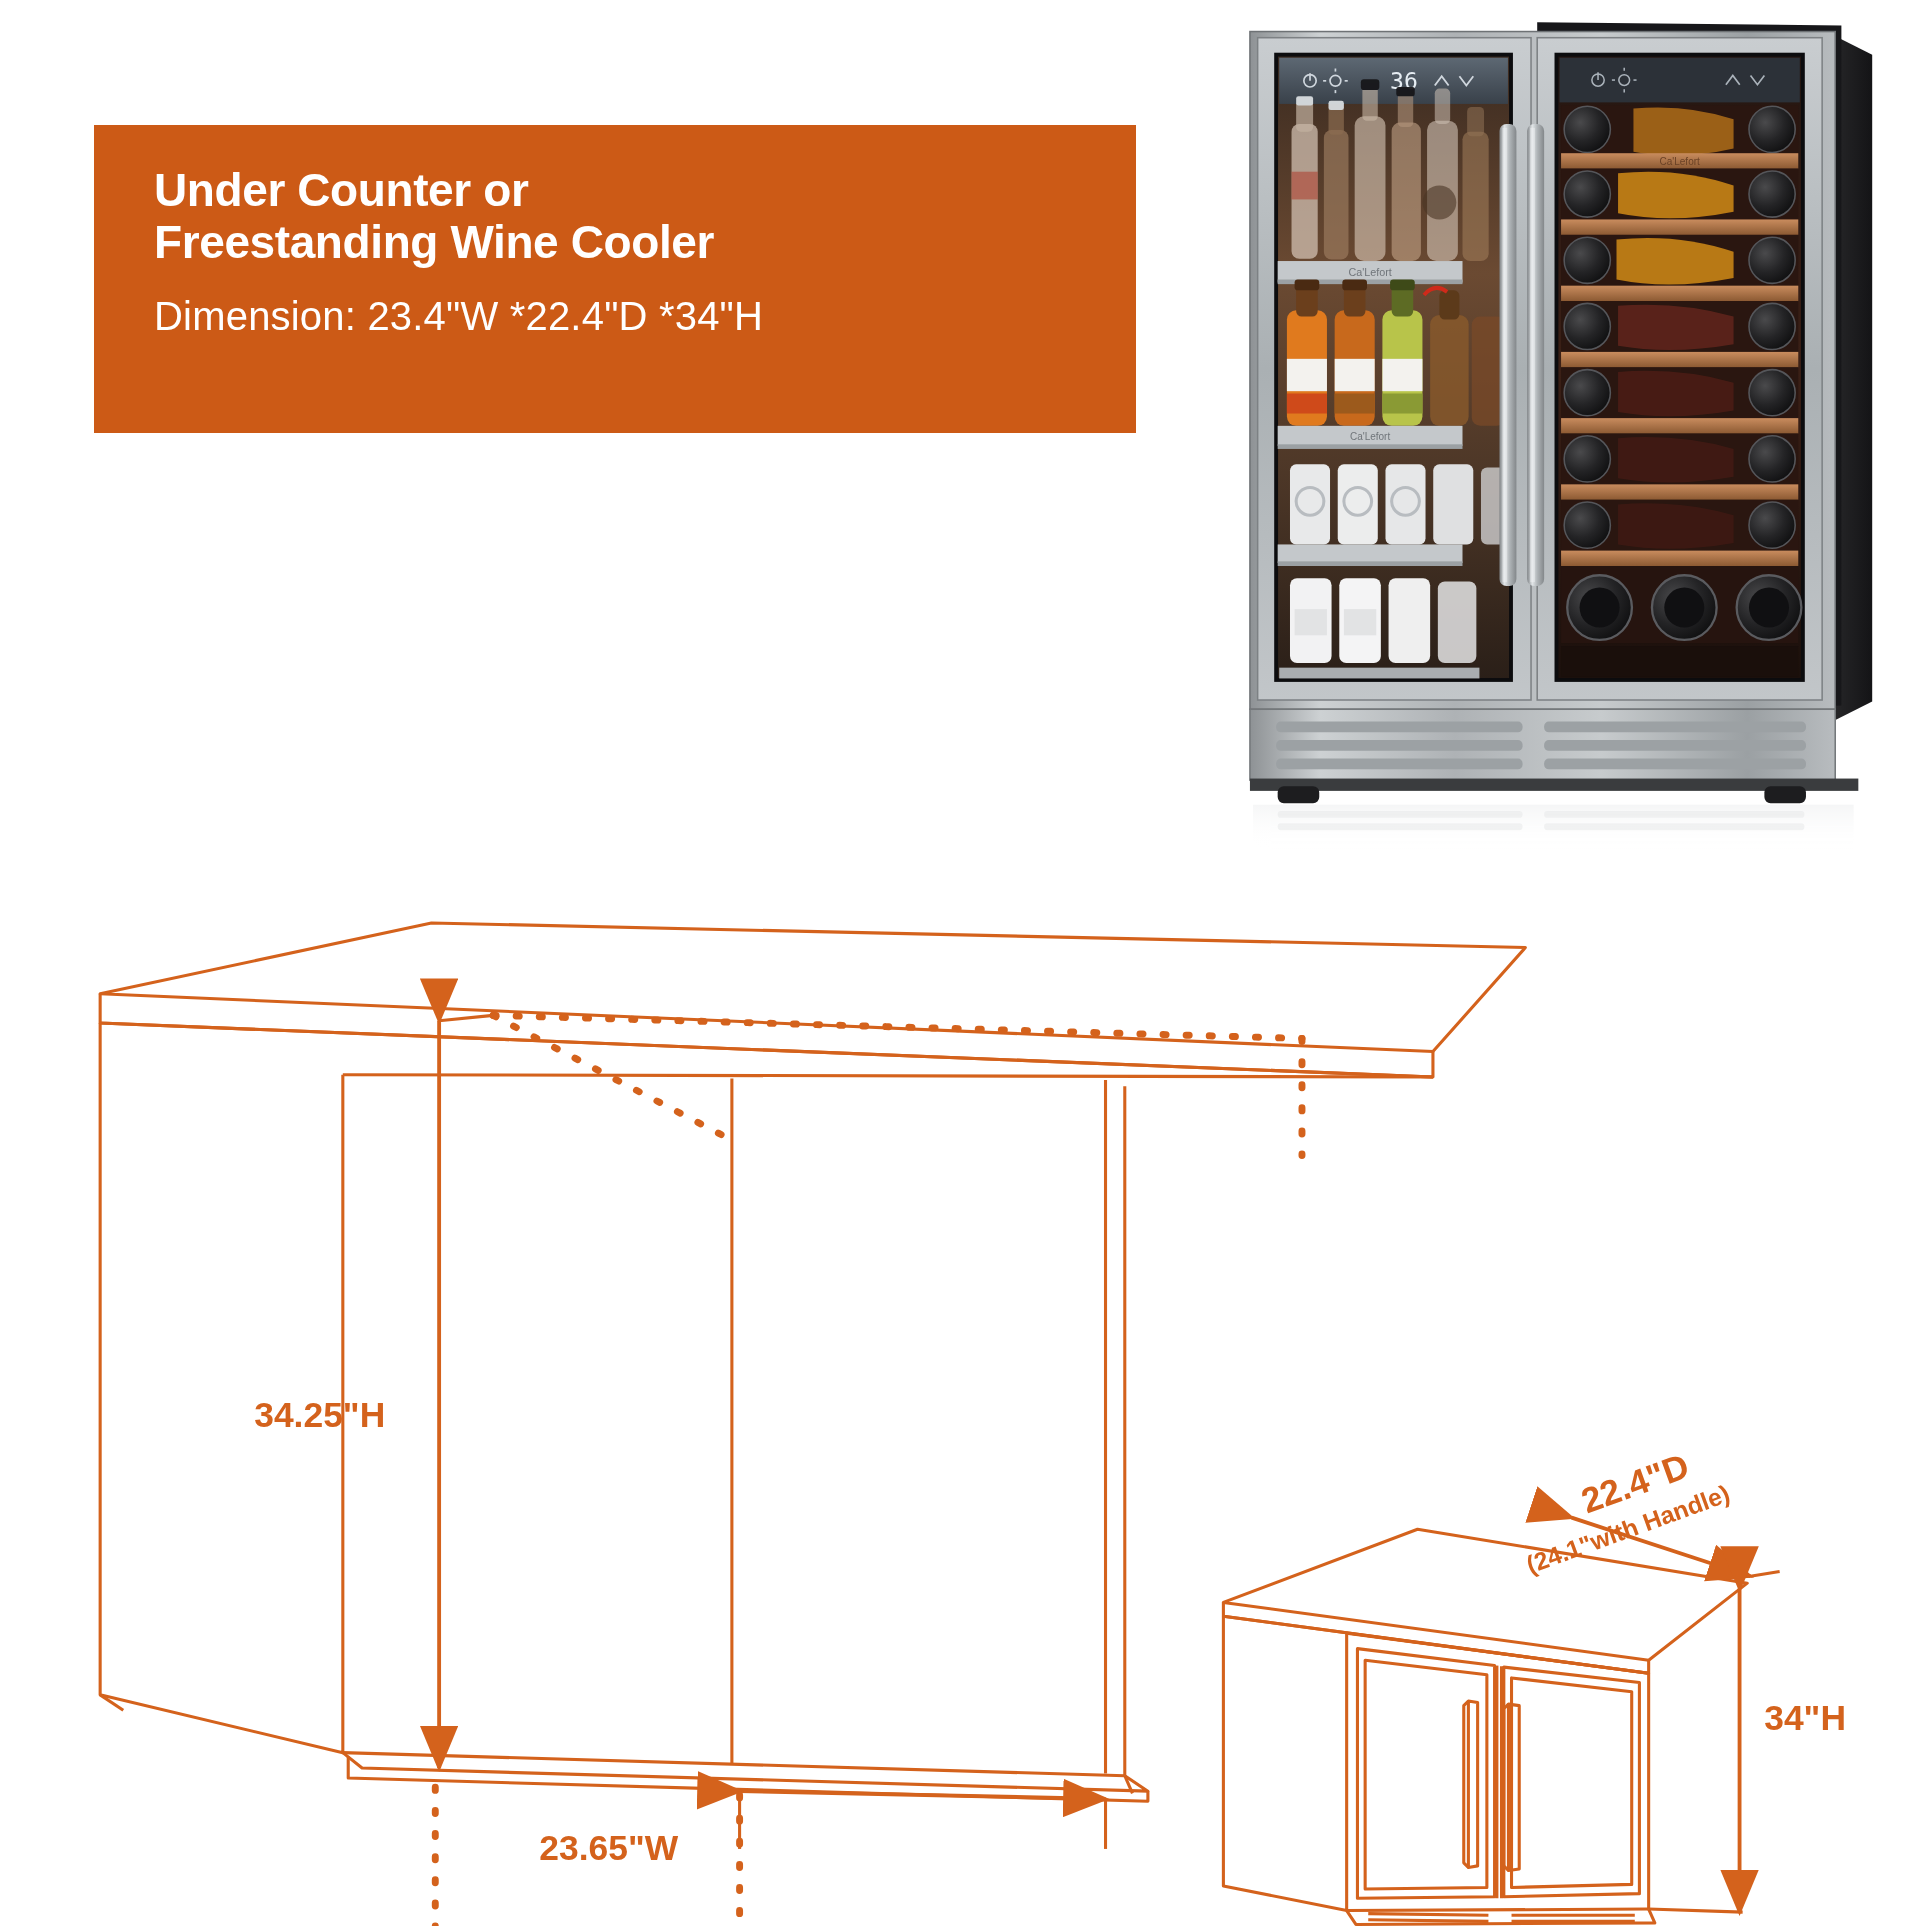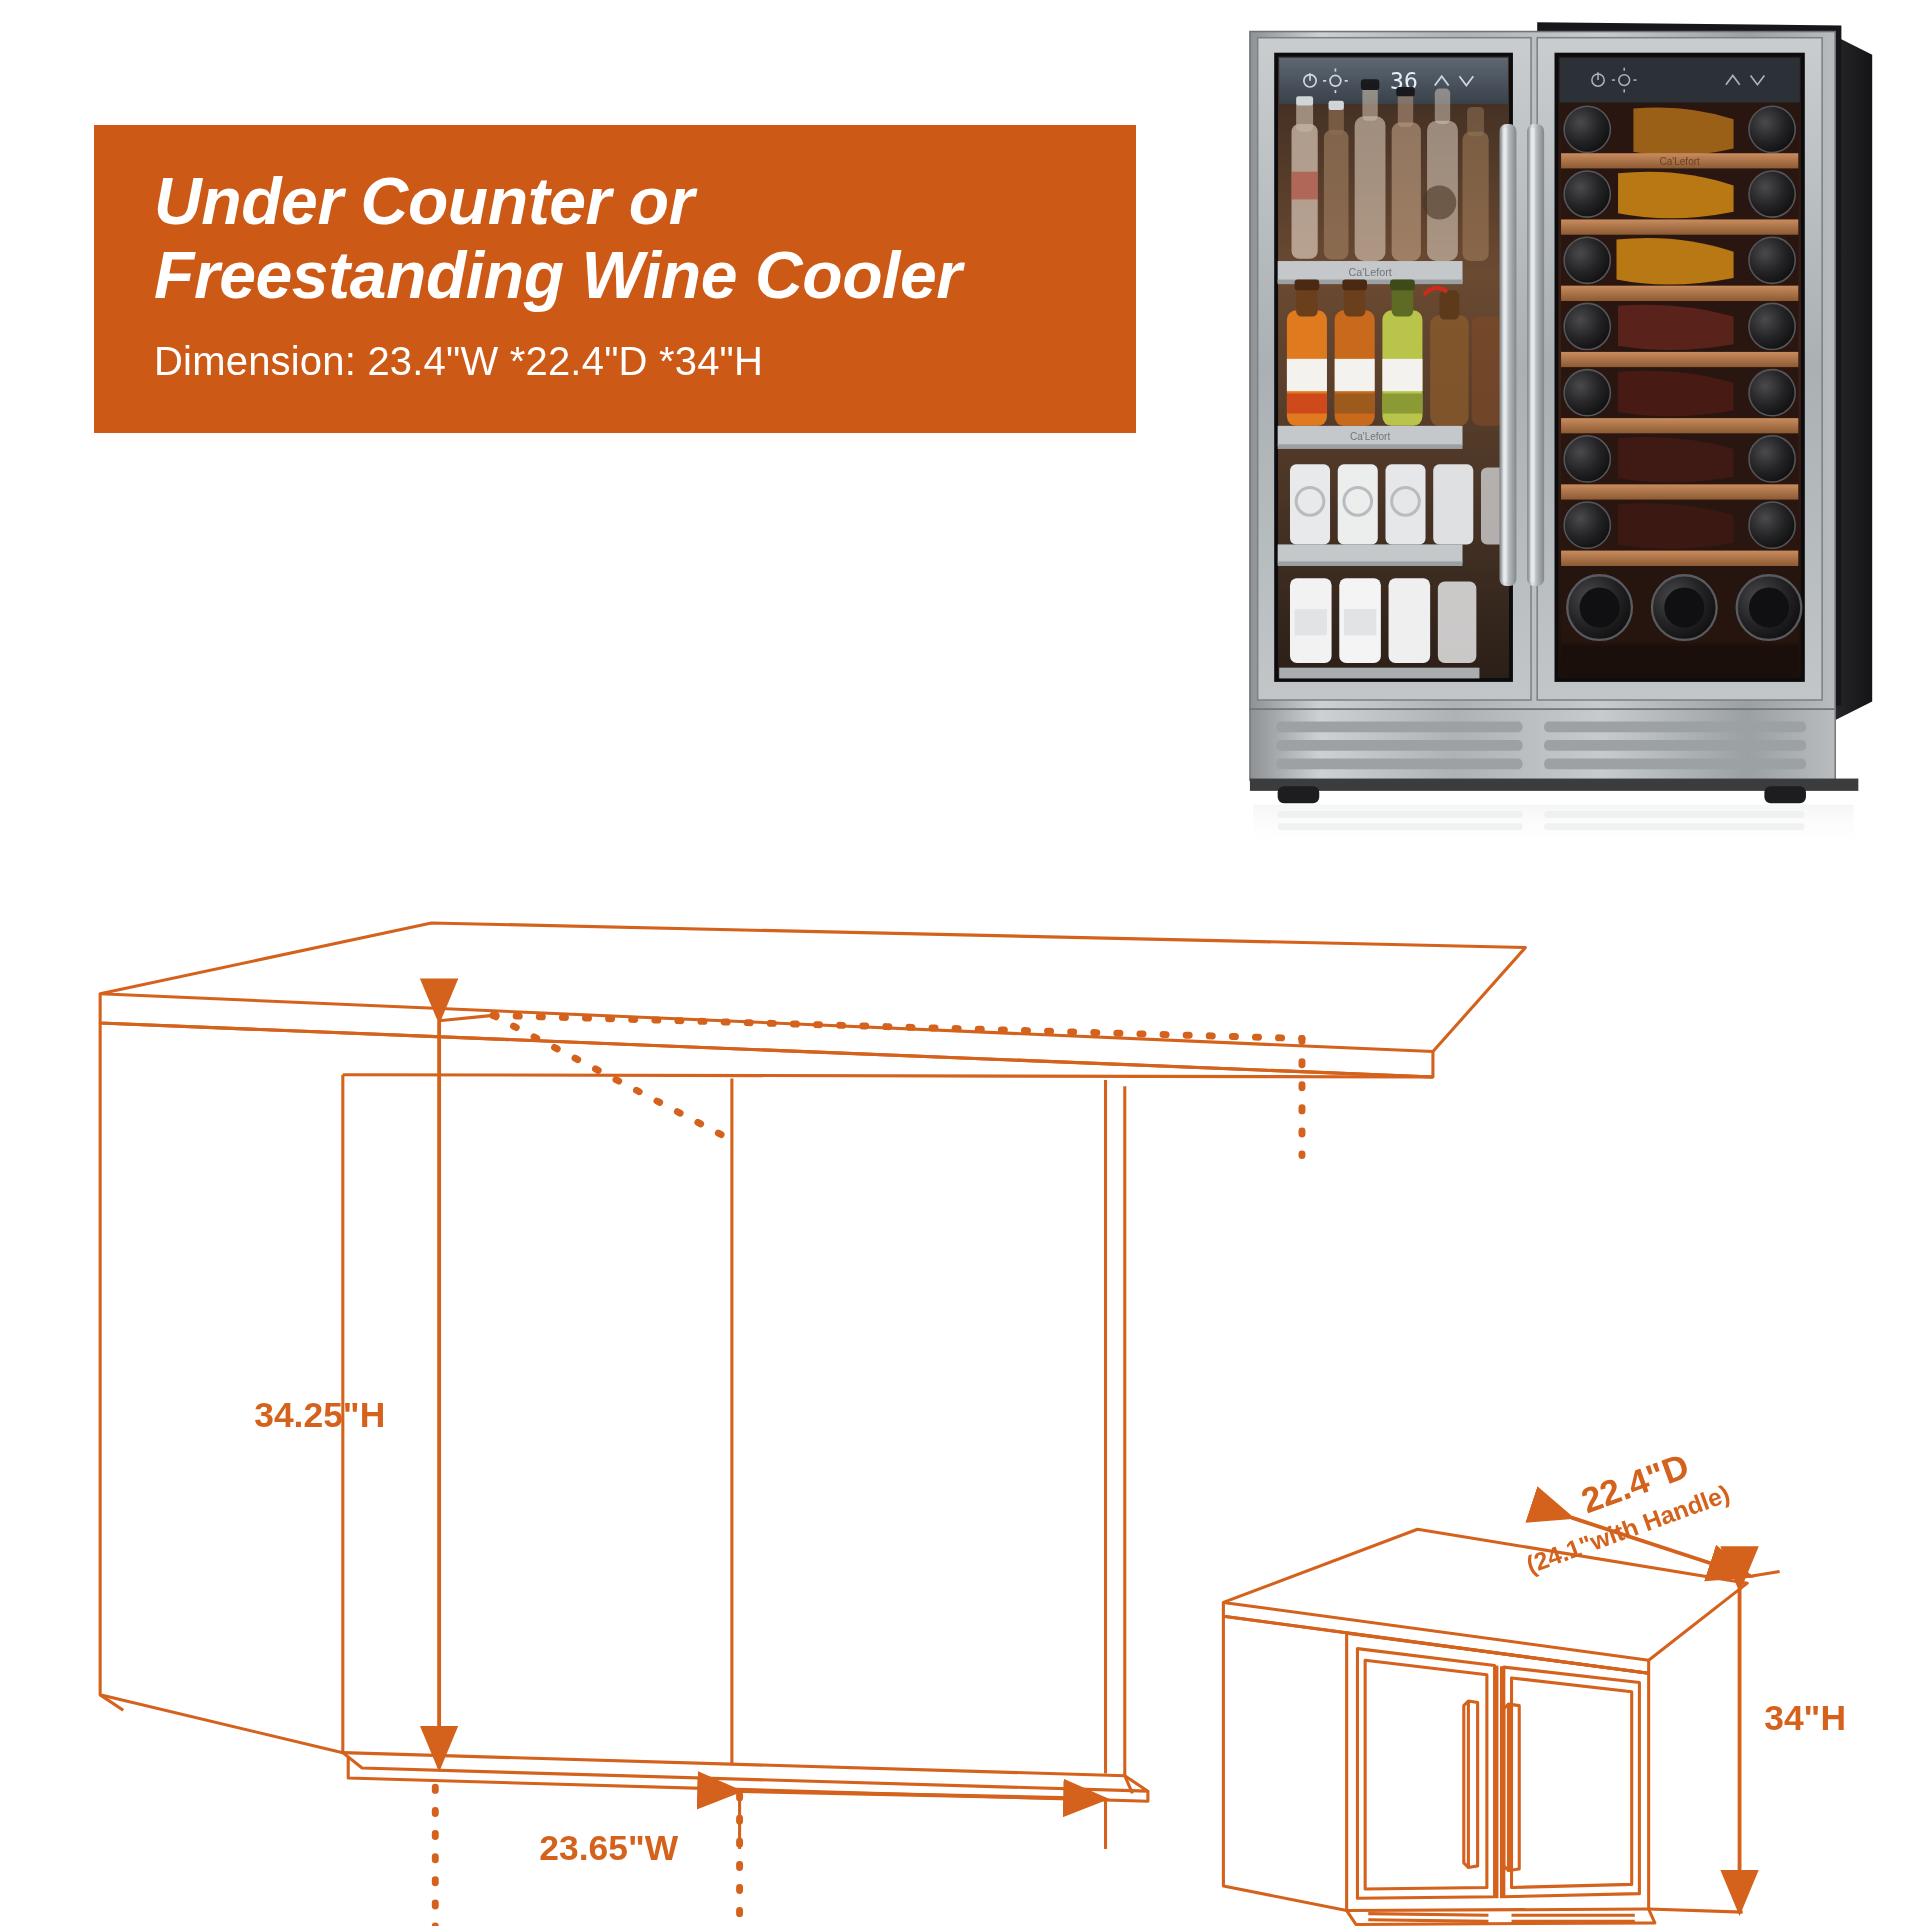--- a/index.html
+++ b/index.html
@@ -3,22 +3,22 @@
 <meta charset="utf-8">
 <style>
   html,body{margin:0;padding:0;background:#ffffff;}
   body{width:1926px;height:1926px;position:relative;overflow:hidden;
        font-family:"Liberation Sans",sans-serif;}
 
   
   #banner{position:absolute;left:94px;top:125px;width:1042px;height:308px;
           background:var(--brand);box-sizing:border-box;
           padding:40px 0 0 60px;}
-  #banner-title{color:#fff;font-weight:bold;font-size:66px;line-height:1.12;
-                letter-spacing:-0.4px;white-space:pre-line;margin:0;font-style:italic;}
+  #banner-title{color:#fff;font-weight:bold;font-size:46px;line-height:1.12;
+                letter-spacing:-0.4px;white-space:pre-line;margin:0;}
   #banner-sub{color:#fff;font-size:40px;font-weight:300;margin:26px 0 0 0;
               letter-spacing:0.2px;}
 
   
   #photo{position:absolute;left:1233px;top:7.7px;width:670px;height:848px;}
 
   
   #drawing{position:absolute;left:0;top:832px;width:1926px;height:1094px;}
 
   .dimlabel{font-weight:bold;fill:var(--line);font-family:"Liberation Sans",sans-serif;}

